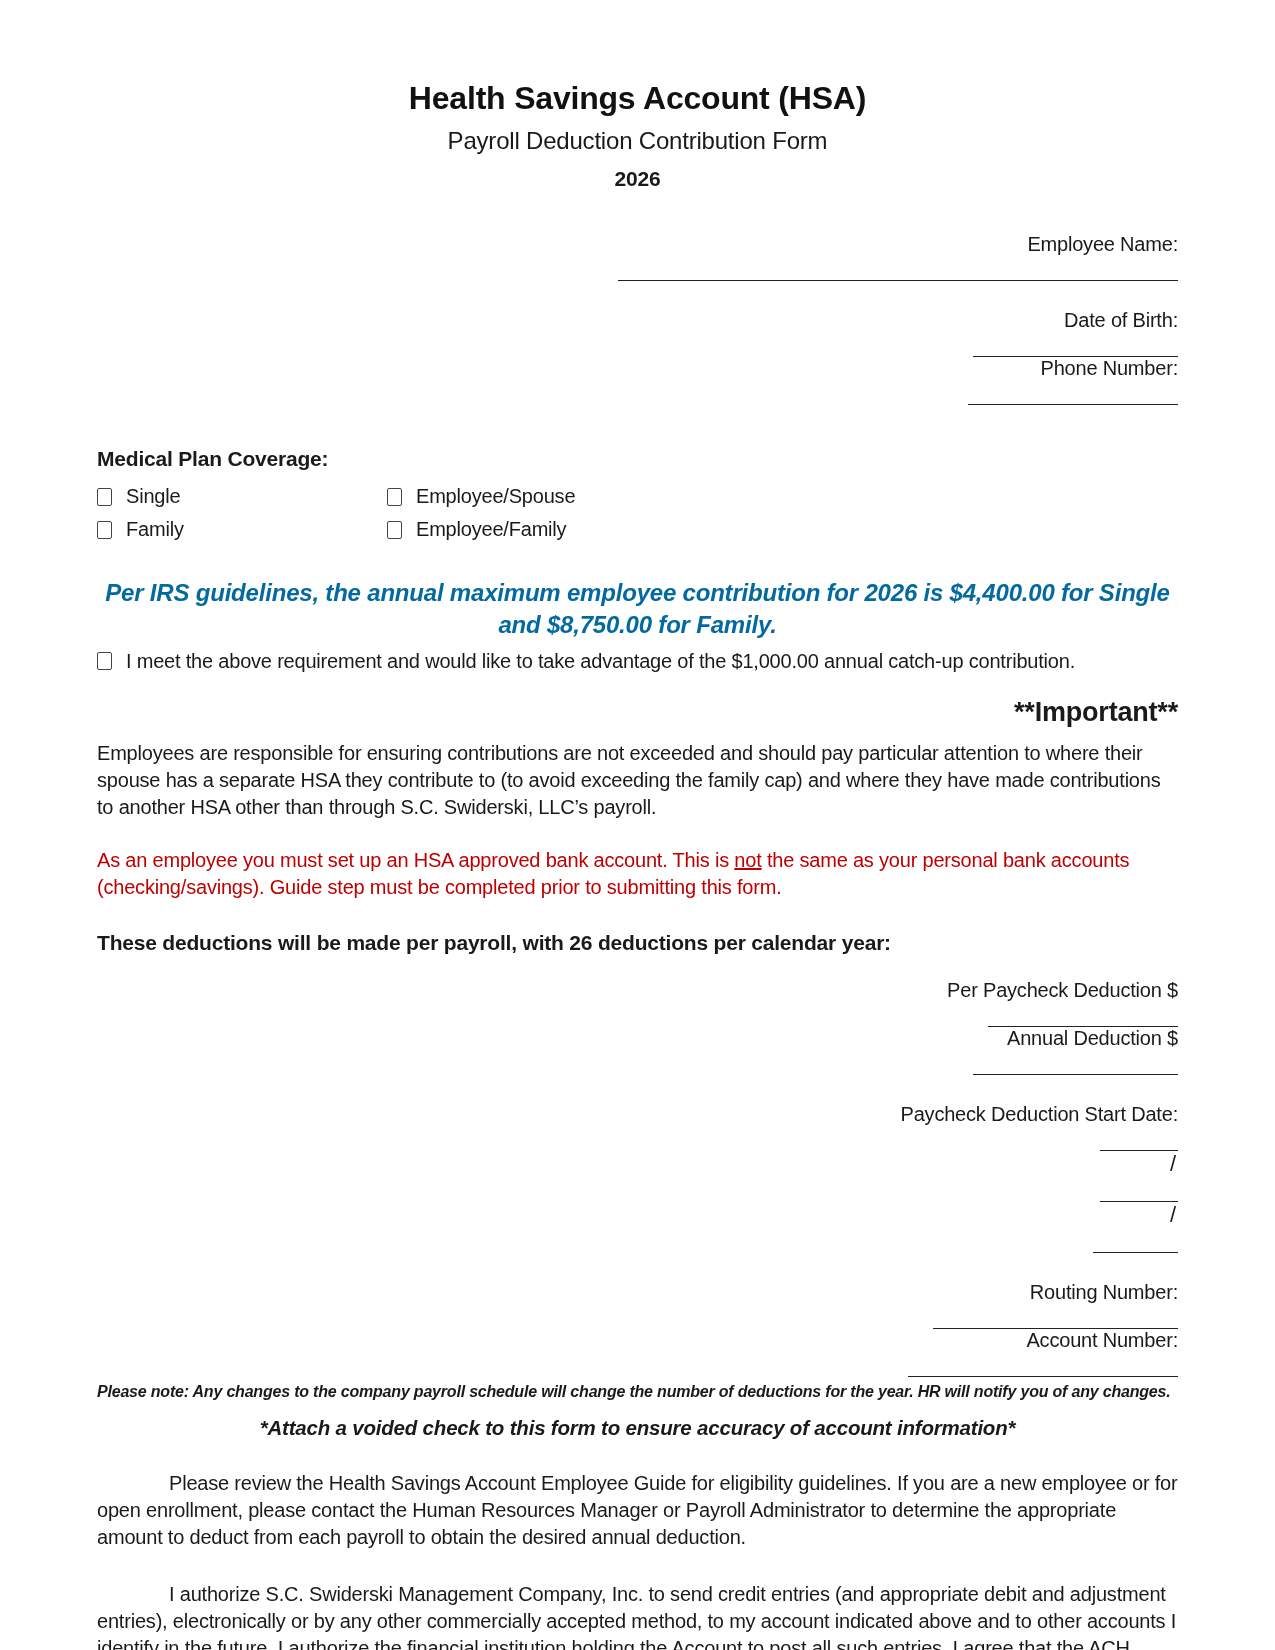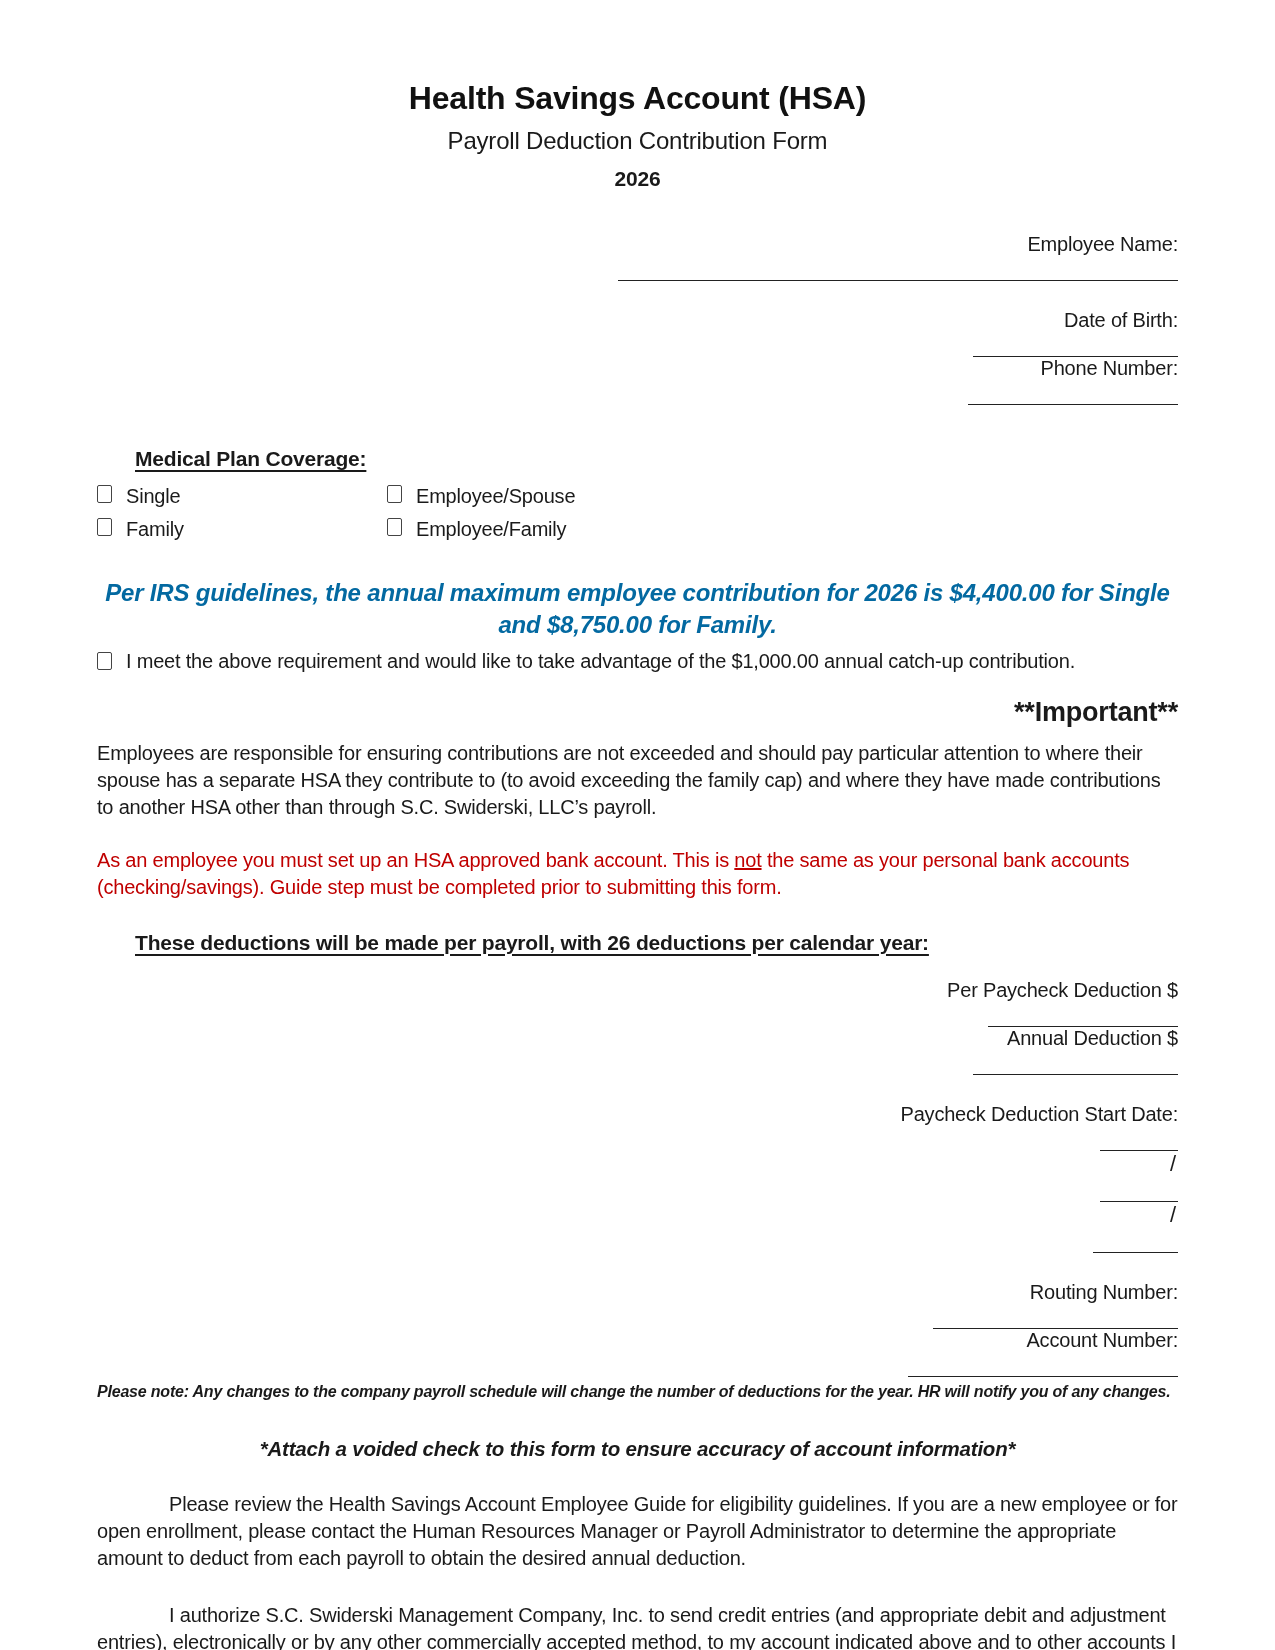--- a/index.html
+++ b/index.html
@@ -21,30 +21,30 @@
   .blank {
     display: inline-block; border-bottom: 1.6px solid #222;
     height: 24px; vertical-align: baseline;
   }
   .gap40 { width: 40px; } .gap24 { width: 24px; }
 
   .mt42 { margin-top: 42px; } .mt30 { margin-top: 30px; } .mt28 { margin-top: 28px; }
   .mt24 { margin-top: 24px; }
 
   .section-heading {
-    font-size: 21px; font-weight: bold; text-decoration: underline;
-    text-decoration-thickness: 2px; text-underline-offset: 4px; margin-left: 38px;
+    font-size: 21px; font-weight: bold; 
+    text-decoration-thickness: 2px; text-underline-offset: 4px;
   }
 
   
   .options-grid {
     display: grid; grid-template-columns: 290px auto;
     row-gap: 10px; margin-top: 14px; font-size: 20px; justify-content: start;
   }
-  .option { display: flex; align-items: flex-start; }
+  .option { display: flex; align-items: center; }
   .checkbox {
     width: 13px; height: 16px; border: 1.6px solid #444; border-radius: 2px;
     display: inline-block; flex: 0 0 auto; background: #fff;
   }
   .option .opt-label { margin-left: 14px; }
 
   .blue-note {
     margin-top: 36px; text-align: center; font-weight: bold; font-style: italic;
     font-size: 24px; line-height: 1.35;
   }
@@ -56,21 +56,21 @@
   .catchup-row .opt-label { margin-left: 14px; }
 
   .important-heading { margin-top: 24px; text-align: right; font-size: 27px; font-weight: bold; }
   .para { font-size: 20px; line-height: 1.35; margin-top: 12px; }
   .para.indent { text-indent: 72px; margin-top: 30px; }
   .red-para { margin-top: 26px; }
   .bold { font-weight: normal; }
   .u { text-decoration: underline; }
 
   .note-line { font-size: 16px; font-weight: bold; font-style: italic; margin-top: 6px; white-space: nowrap; }
-  .voided-note { margin-top: 36px; text-align: center; font-size: 20.5px; font-weight: bold; font-style: italic; }
+  .voided-note { margin-top: 15px; text-align: center; font-size: 20.5px; font-weight: bold; font-style: italic; }
 
   .slash { font-size: 22px; padding: 0 2px; }
 
   .sig-row { margin-top: 42px; }
 </style>
 </head>
 <body>
 
 <div class="page">
 

